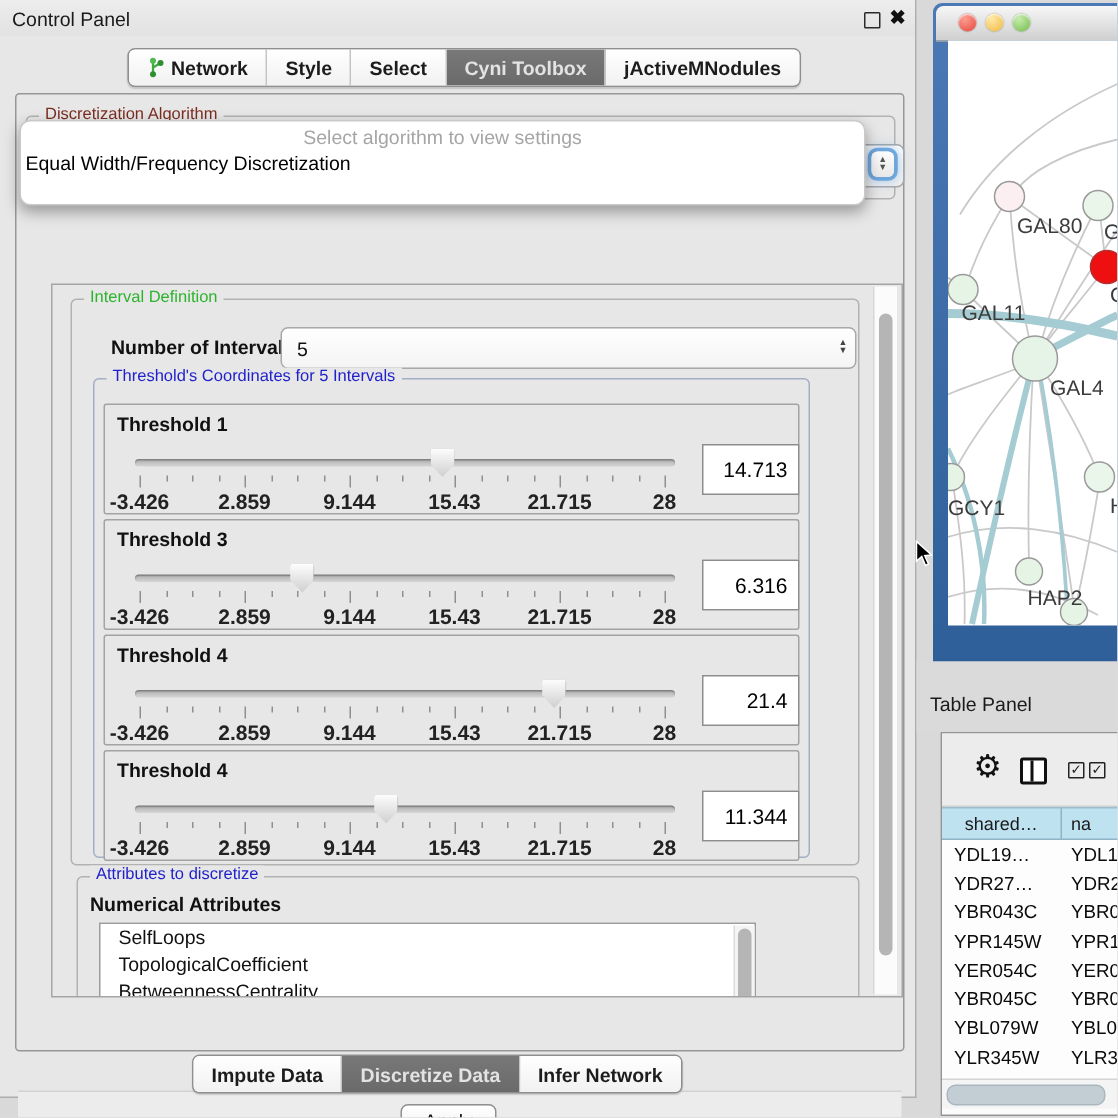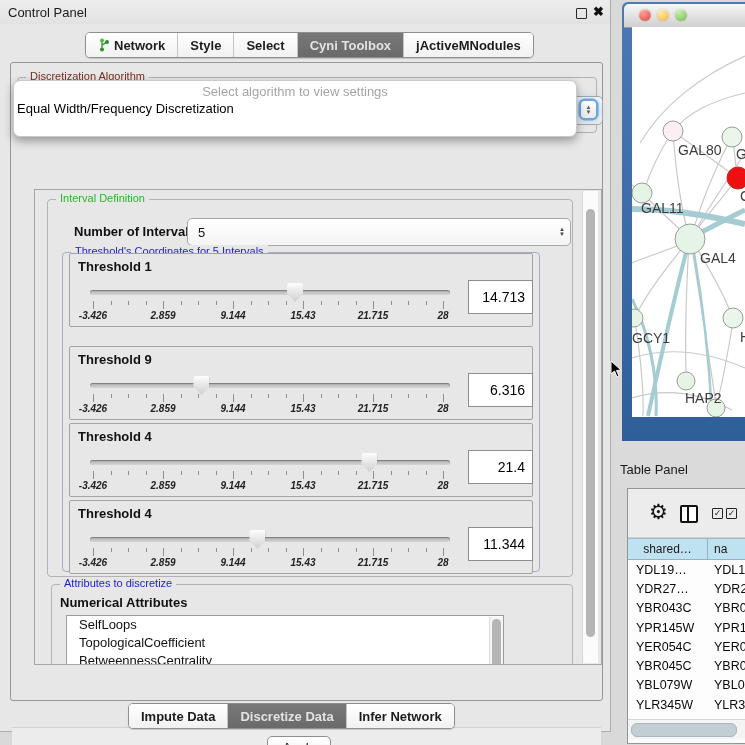--- a/index.html
+++ b/index.html
@@ -60,21 +60,21 @@
 
   
   .thr-row{position:absolute;left:6px;width:462px;height:72px;border:1px solid #a3a3a3;border-radius:2px;background:#e7e7e7;}
   .thr-label{position:absolute;left:8px;top:5px;font-size:13px;font-weight:bold;color:#111;}
   .track{position:absolute;left:20px;top:36px;width:360px;height:5px;border-radius:3px;background:linear-gradient(#adadad,#d6d6d6);box-shadow:inset 0 1px 1px rgba(0,0,0,.3);}
   .thumb{position:absolute;top:-7px;width:16px;height:19px;background:linear-gradient(#fdfdfd,#cfcfcf);
          clip-path:polygon(6% 0,94% 0,100% 10%,100% 55%,50% 100%,0 55%,0 10%);filter:drop-shadow(0 0 1px #808080);}
   .ticks{position:absolute;left:23px;top:47px;width:354px;height:9px;}
   .tick{position:absolute;top:0;width:1px;background:#8f8f8f;}
   .tlabels{position:absolute;left:23px;top:56px;width:354px;height:12px;}
-  .tlabel{position:absolute;transform:translateX(-50%);font-size:10px;font-weight:bold;color:#222;white-space:nowrap;font-style:italic;}
+  .tlabel{position:absolute;transform:translateX(-50%);font-size:14px;font-weight:bold;color:#222;white-space:nowrap;}
   .thr-field{position:absolute;left:398px;top:26px;width:56px;height:32px;background:#fff;border:1px solid #8d8d8d;
              font-size:14px;color:#000;text-align:right;line-height:32px;padding-right:7px;}
 
   
   #attr-list{position:absolute;background:#fff;border:1px solid #9c9c9c;font-size:13px;color:#111;}
   #attr-list .li{padding:0 0 0 12px;height:18px;line-height:18px;white-space:nowrap;}
   #attr-scroll{position:absolute;top:1px;bottom:1px;width:13px;background:#f4f4f4;border-left:1px solid #ddd;}
   #attr-scroll .vthumb{top:2px;height:80px;left:2px;}
 
   
@@ -186,21 +186,21 @@
             <span class="ctext">5</span>
             <span class="stepper">
                 <span>▲</span>
                 <span>▼</span>
               </span>
           </div>
 
           <div class="group" style="left:14px;top:52px;width:476px;height:318px;border-color:#a3aec6;">
             <span class="group-title t-blue">Threshold's Coordinates for 5 Intervals</span>
             <div id="thr-rows">
-                <div class="thr-row" style="top: 0;">
+                <div class="thr-row" style="top: 16px;">
                   <div class="thr-label">Threshold 1</div>
                   <div class="track">
                     <div class="thumb" style="left: 197.019px;"></div>
                   </div>
                   <div class="ticks">
                     <div class="tick" style="left: 0px; height: 8px;"></div>
                     <div class="tick" style="left: 17.5px; height: 4px;"></div>
                     <div class="tick" style="left: 35px; height: 4px;"></div>
                     <div class="tick" style="left: 52.5px; height: 4px;"></div>
                     <div class="tick" style="left: 70px; height: 8px;"></div>
@@ -225,21 +225,21 @@
                     <span class="tlabel" style="left: 0px;">-3.426</span>
                     <span class="tlabel" style="left: 70px;">2.859</span>
                     <span class="tlabel" style="left: 140px;">9.144</span>
                     <span class="tlabel" style="left: 210px;">15.43</span>
                     <span class="tlabel" style="left: 280px;">21.715</span>
                     <span class="tlabel" style="left: 350px;">28</span>
                   </div>
                   <div class="thr-field">14.713</div>
                 </div>
                 <div class="thr-row" style="top: 93px;">
-                  <div class="thr-label">Threshold 9</div>
+                  <div class="thr-label">Threshold 3</div>
                   <div class="track">
                     <div class="thumb" style="left: 103.499px;"></div>
                   </div>
                   <div class="ticks">
                     <div class="tick" style="left: 0px; height: 8px;"></div>
                     <div class="tick" style="left: 17.5px; height: 4px;"></div>
                     <div class="tick" style="left: 35px; height: 4px;"></div>
                     <div class="tick" style="left: 52.5px; height: 4px;"></div>
                     <div class="tick" style="left: 70px; height: 8px;"></div>
                     <div class="tick" style="left: 87.5px; height: 4px;"></div>

